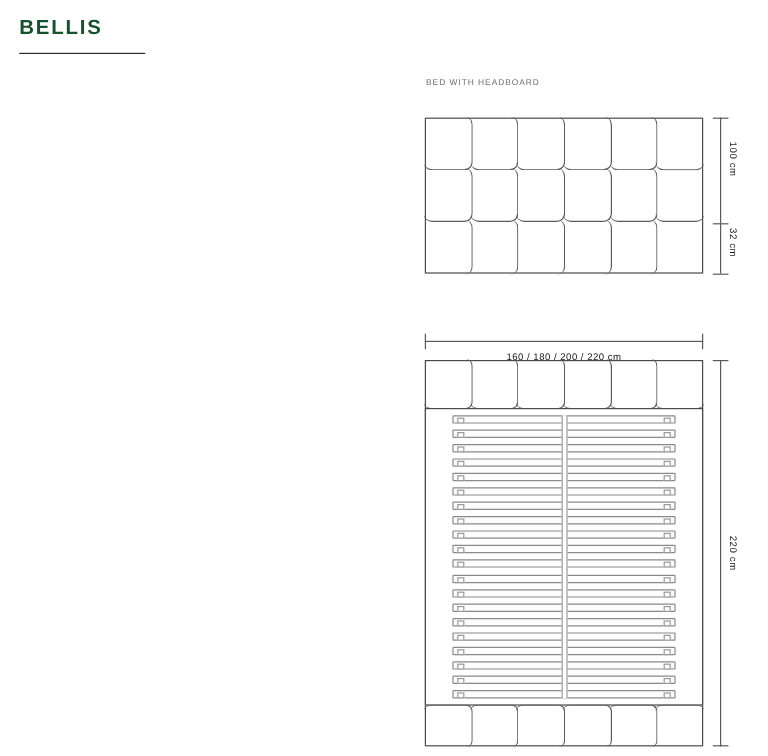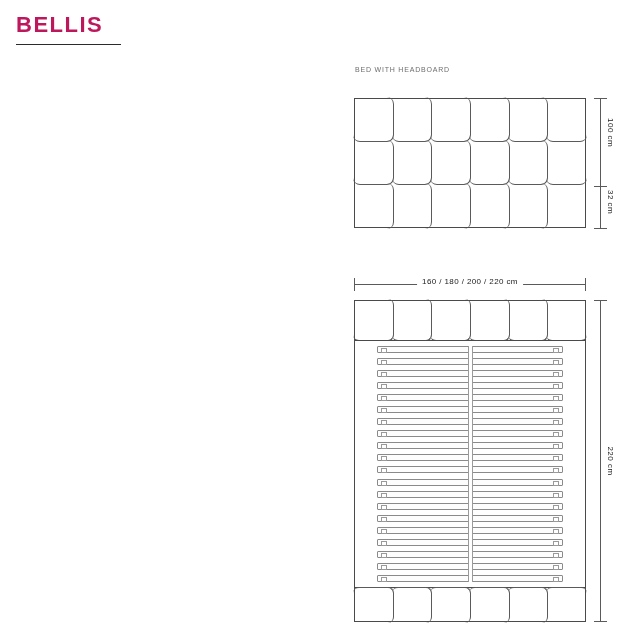--- a/index.html
+++ b/index.html
@@ -15,24 +15,24 @@
     font-family: "Liberation Sans", sans-serif;
     color: #1a1a1a;
     overflow: hidden;
   }
 
   
   #brand-title {
     position: absolute;
     left: 16px;
     top: 14px;
-    font-size: 22px;
+    font-size: 17px;
     font-weight: bold;
     letter-spacing: 1.5px;
-    color: #be185d;
+    color: #14532d;
     line-height: 1;
   }
   #brand-rule {
     position: absolute;
     left: 16px;
     top: 44px;
     width: 105px;
     height: 1px;
     background: #2b2b2b;
   }
@@ -223,21 +223,21 @@
     left: 354px;
     top: 274px;
     width: 232px;
     height: 20px;
   }
   #width-dim .dim-h-line { left: 0; right: 0; top: 10px; }
   #width-dim .dim-tick-v { top: 4px; height: 13px; }
   #width-dim .dim-label-h {
     left: 50%;
     transform: translateX(-50%);
-    top: 3px;
+    top: 19px;
   }
 
   
   #depth-dim {
     position: absolute;
     left: 592px;
     top: 300px;
     width: 34px;
     height: 322px;
   }

